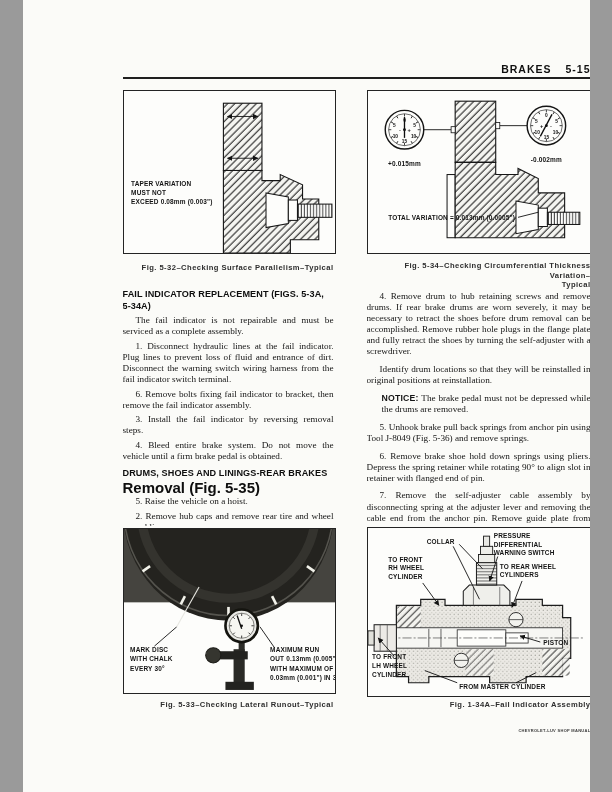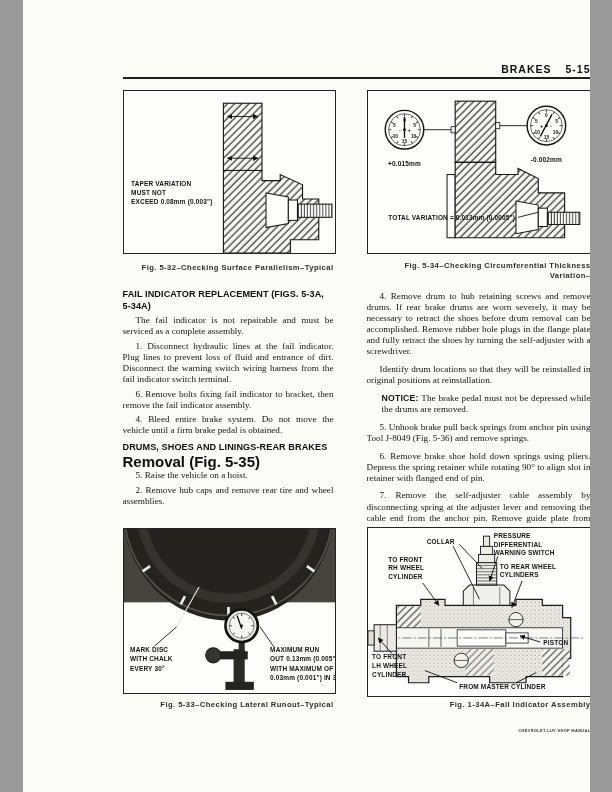--- a/index.html
+++ b/index.html
@@ -166,27 +166,29 @@
           <circle r="1.4" fill="#111"></circle>
       </g>
       <text class="flbl" x="36" y="74" text-anchor="middle">+0.015mm</text>
       <text class="flbl" x="176" y="70" text-anchor="middle">-0.002mm</text>
       <text class="flbl" x="20" y="127">TOTAL VARIATION = 0.013mm (0.0005")</text>
       <line class="ldr" x1="148" y1="124" x2="168" y2="119"></line>
     </svg>
   </div>
   <div class="caption" style="left:344px;top:261px;width:224px;">
     <div>Fig. 5-34–Checking Circumferential Thickness Variation–</div>
+    <div>Typical</div>
   </div>
 
   <div class="col" style="left:100px;top:289px;width:211px;height:237px;">
     <div class="h1">FAIL INDICATOR REPLACEMENT (FIGS. 5-3A, 5-34A)</div>
     <p>The fail indicator is not repairable and must be serviced as a complete assembly.</p>
     <p>1.  Disconnect hydraulic lines at the fail indicator. Plug lines to prevent loss of fluid and entrance of dirt. Disconnect the warning switch wiring harness from the fail indicator switch terminal.</p>
     <p>6.  Remove bolts fixing fail indicator to bracket, then remove the fail indicator assembly.</p>
+    <p>3.  Install the fail indicator by reversing removal steps.</p>
     <p>4.  Bleed entire brake system. Do not move the vehicle until a firm brake pedal is obtained.</p>
     <div class="h2">DRUMS, SHOES AND LININGS-REAR BRAKES</div>
     <div class="h3">Removal (Fig. 5-35)</div>
     <p>5.  Raise the vehicle on a hoist.</p>
     <p>2.  Remove hub caps and remove rear tire and wheel assemblies.</p>
 
   </div>
 
   <div class="col rspace" style="left:344px;top:291px;width:224px;height:234px;">
     <p>4.  Remove drum to hub retaining screws and remove drums. If rear brake drums are worn severely, it may be necessary to retract the shoes before drum removal can be accomplished. Remove rubber hole plugs in the flange plate and fully retract the shoes by turning the self-adjuster with a screwdriver.</p>

